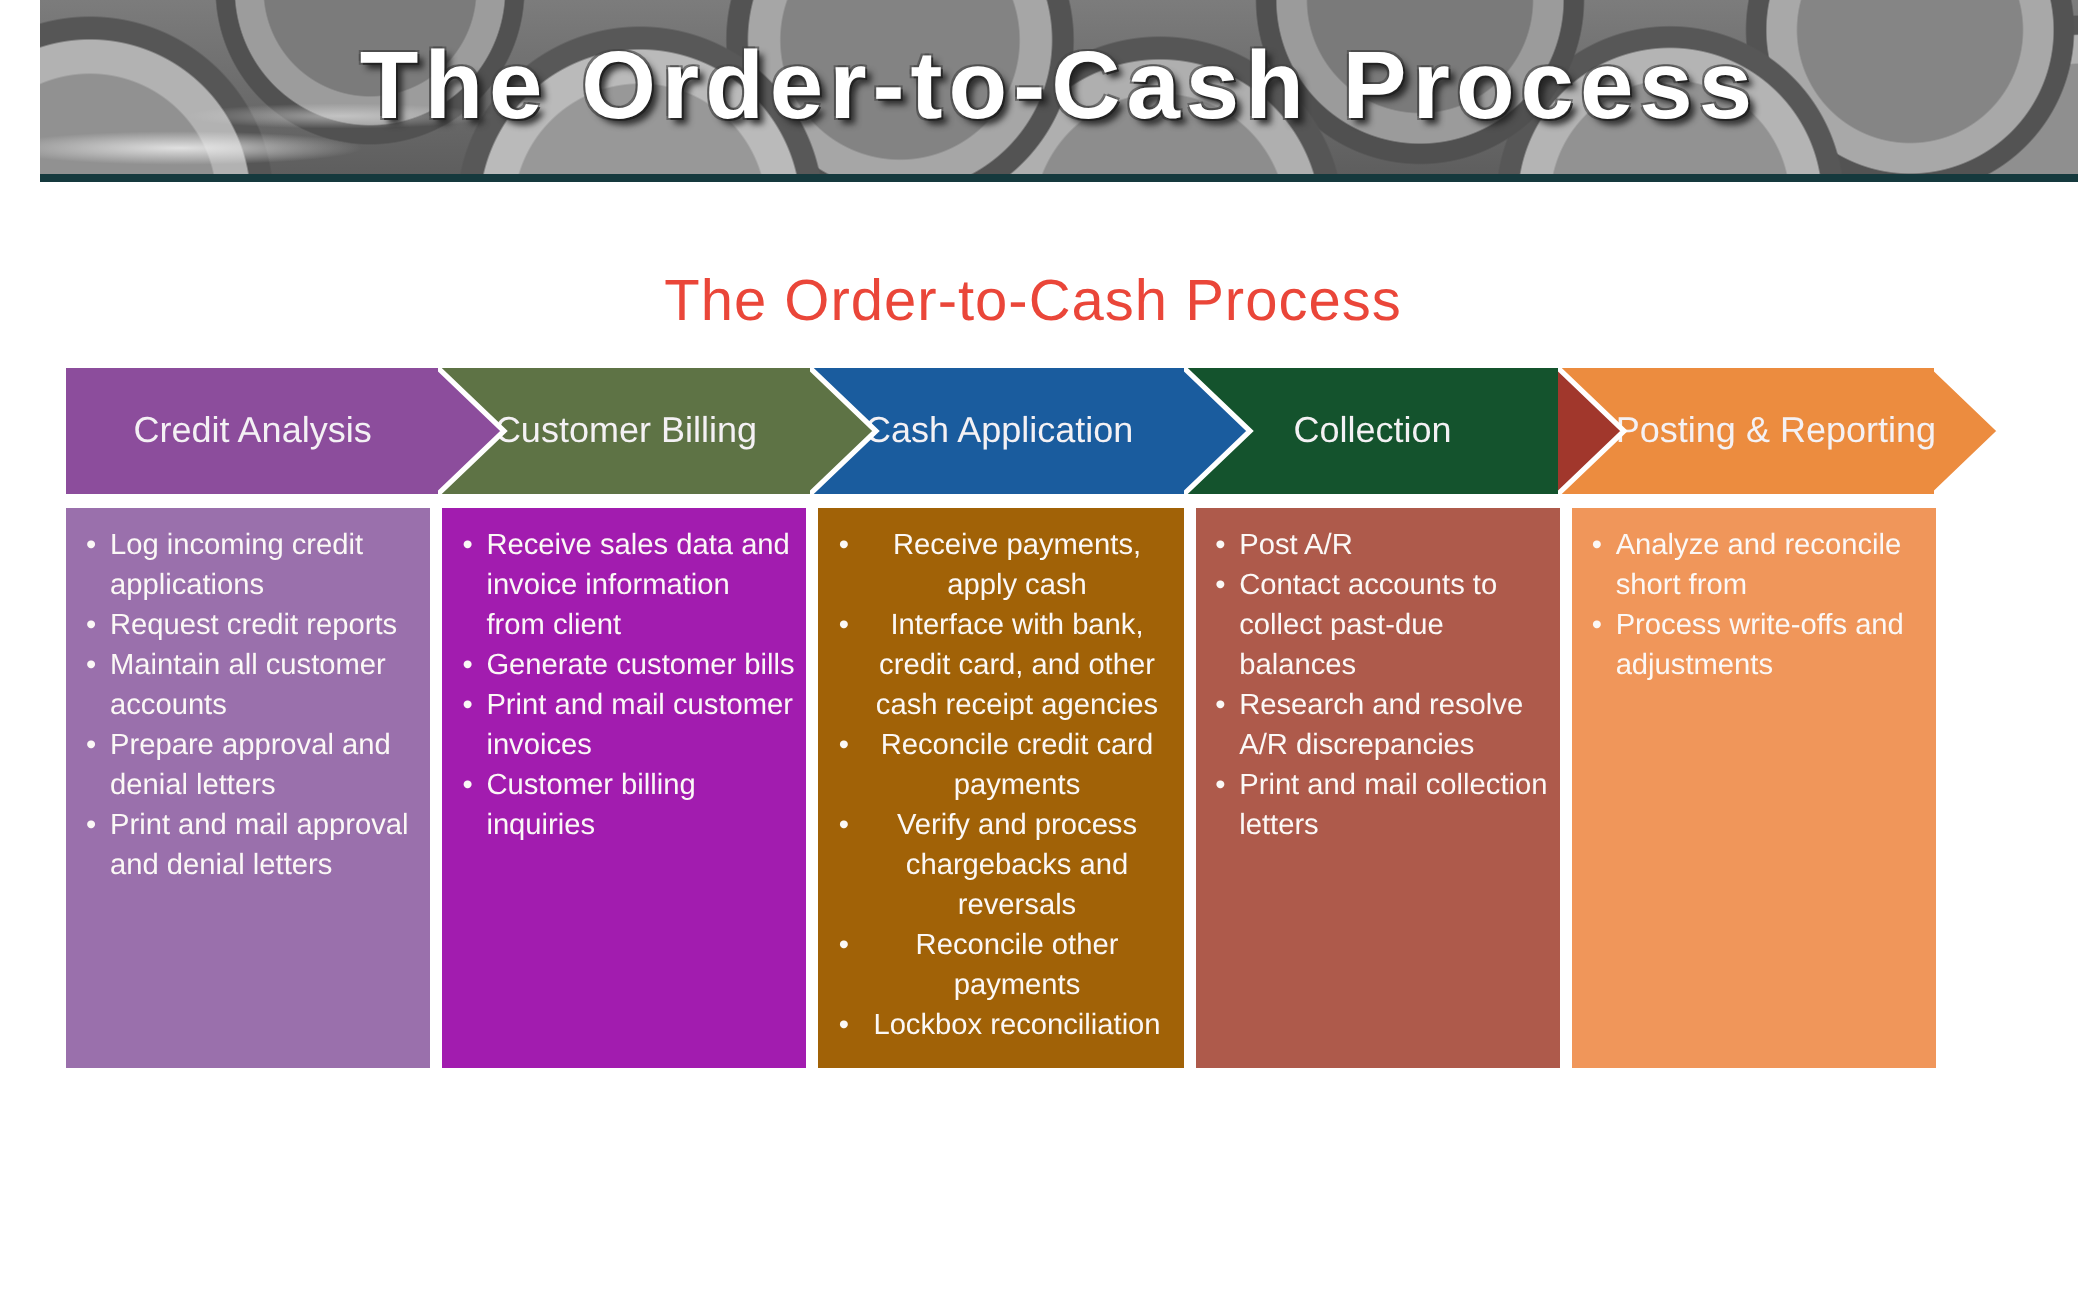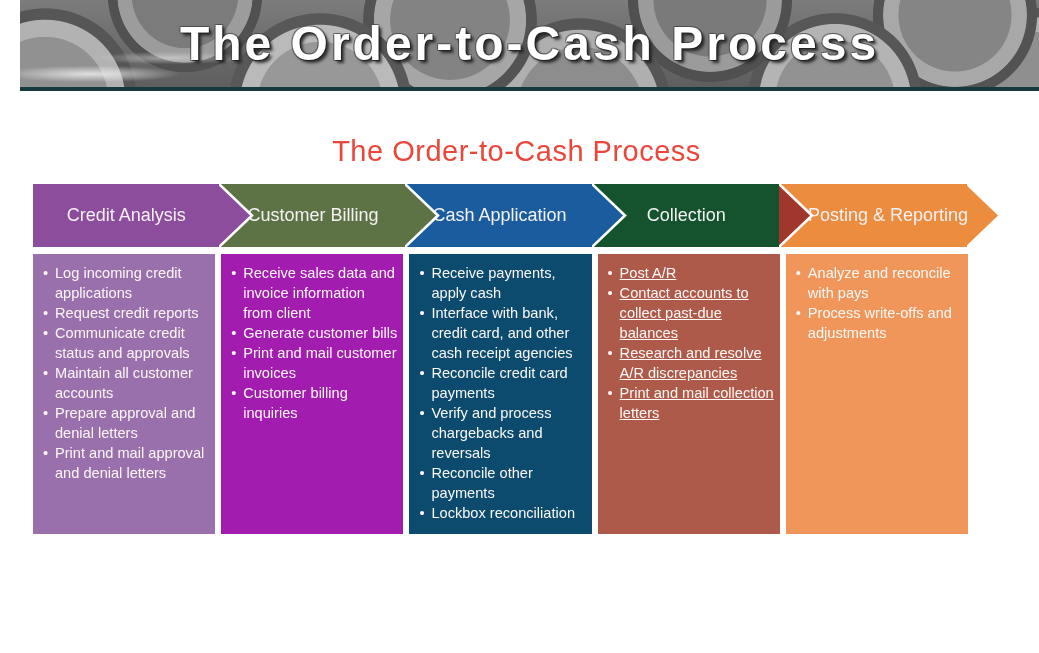--- a/index.html
+++ b/index.html
@@ -150,52 +150,51 @@
           <polyline points="0,0 33,31.5 0,63" fill="none" stroke="#ffffff" stroke-width="2.6"></polyline>
         </svg>
       </div>
     </div>
 
   <div class="body-row">
       <div class="stage-col" style="background: rgb(154, 112, 172);">
         <ul class="task-list">
           <li class="task-item">Log incoming credit applications</li>
           <li class="task-item">Request credit reports</li>
-          <li class="task-item">Communicate credit status and approvals</li>
           <li class="task-item">Maintain all customer accounts</li>
           <li class="task-item">Prepare approval and denial letters</li>
           <li class="task-item">Print and mail approval and denial letters</li>
         </ul>
       </div>
       <div class="stage-col" style="background: #a21caf;">
         <ul class="task-list">
           <li class="task-item">Receive sales data and invoice information from client</li>
           <li class="task-item">Generate customer bills</li>
           <li class="task-item">Print and mail customer invoices</li>
           <li class="task-item">Customer billing inquiries</li>
         </ul>
       </div>
-      <div class="stage-col" style="background: #0c4a6e;">
+      <div class="stage-col" style="background: #a16207; text-align: center;">
         <ul class="task-list">
           <li class="task-item">Receive payments, apply cash</li>
           <li class="task-item">Interface with bank, credit card, and other cash receipt agencies</li>
           <li class="task-item">Reconcile credit card payments</li>
           <li class="task-item">Verify and process chargebacks and reversals</li>
           <li class="task-item">Reconcile other payments</li>
           <li class="task-item">Lockbox reconciliation</li>
         </ul>
       </div>
-      <div class="stage-col" style="background: rgb(174, 90, 75); text-decoration: underline;">
+      <div class="stage-col" style="background: rgb(174, 90, 75);">
         <ul class="task-list">
           <li class="task-item">Post A/R</li>
           <li class="task-item">Contact accounts to collect past-due balances</li>
           <li class="task-item">Research and resolve A/R discrepancies</li>
           <li class="task-item">Print and mail collection letters</li>
         </ul>
       </div>
       <div class="stage-col" style="background: rgb(240, 150, 90);">
         <ul class="task-list">
-          <li class="task-item">Analyze and reconcile with pays</li>
+          <li class="task-item">Analyze and reconcile short from</li>
           <li class="task-item">Process write-offs and adjustments</li>
         </ul>
       </div>
     </div>
 </div>
 
 </body></html>

